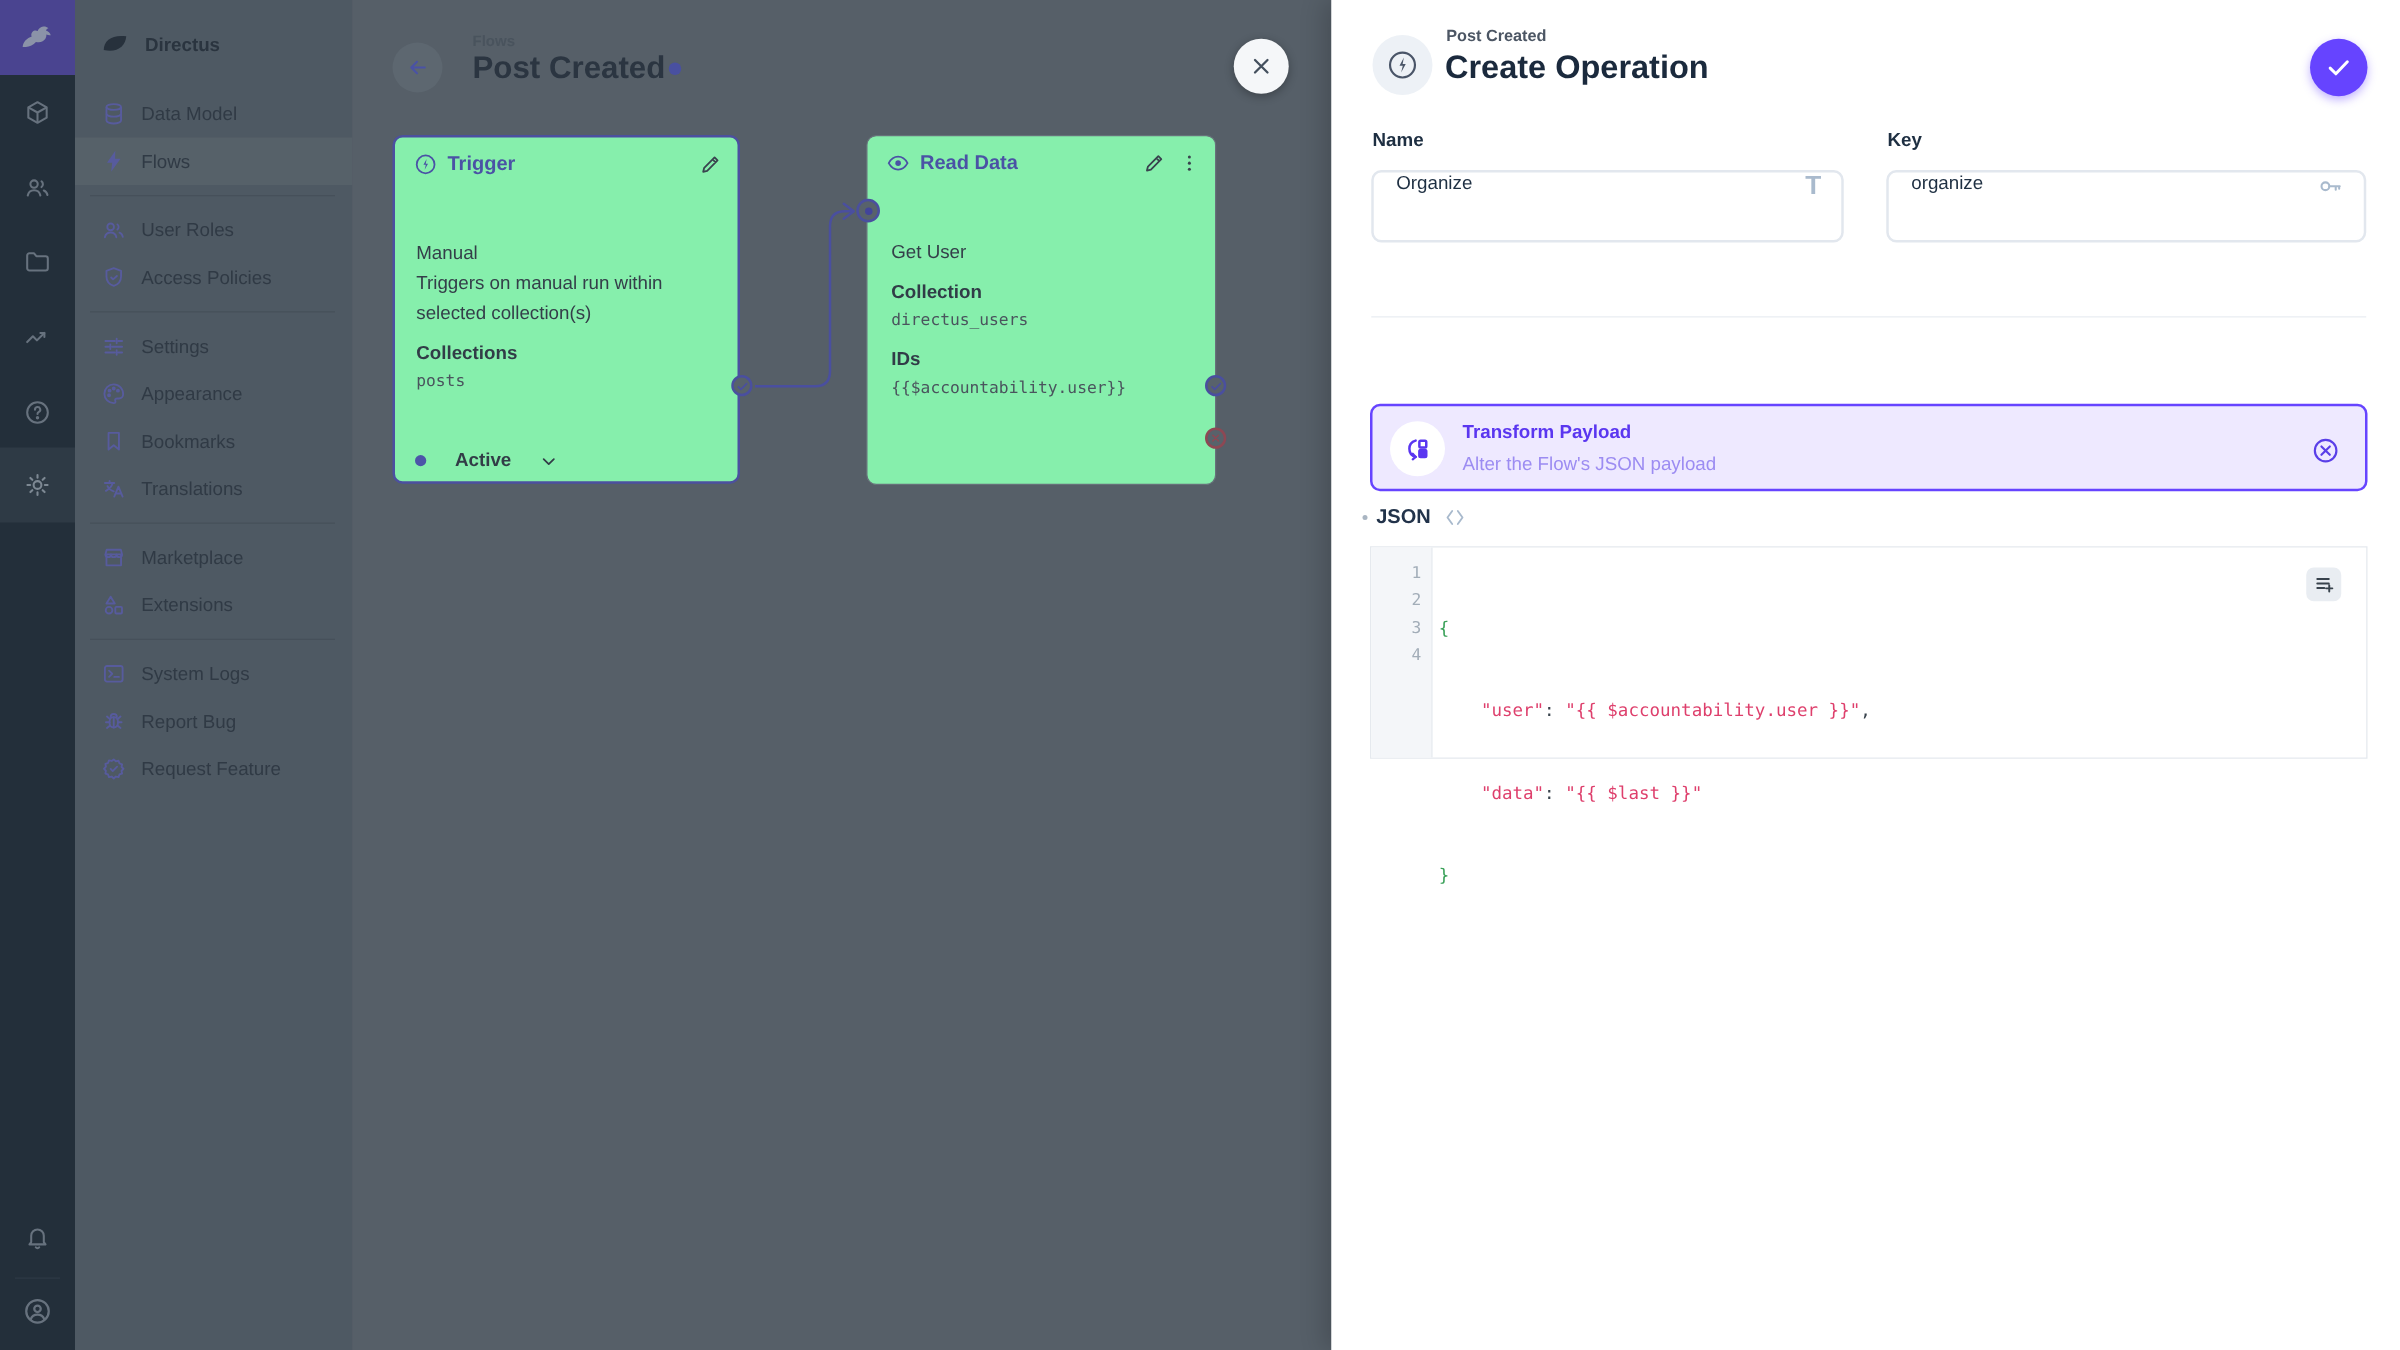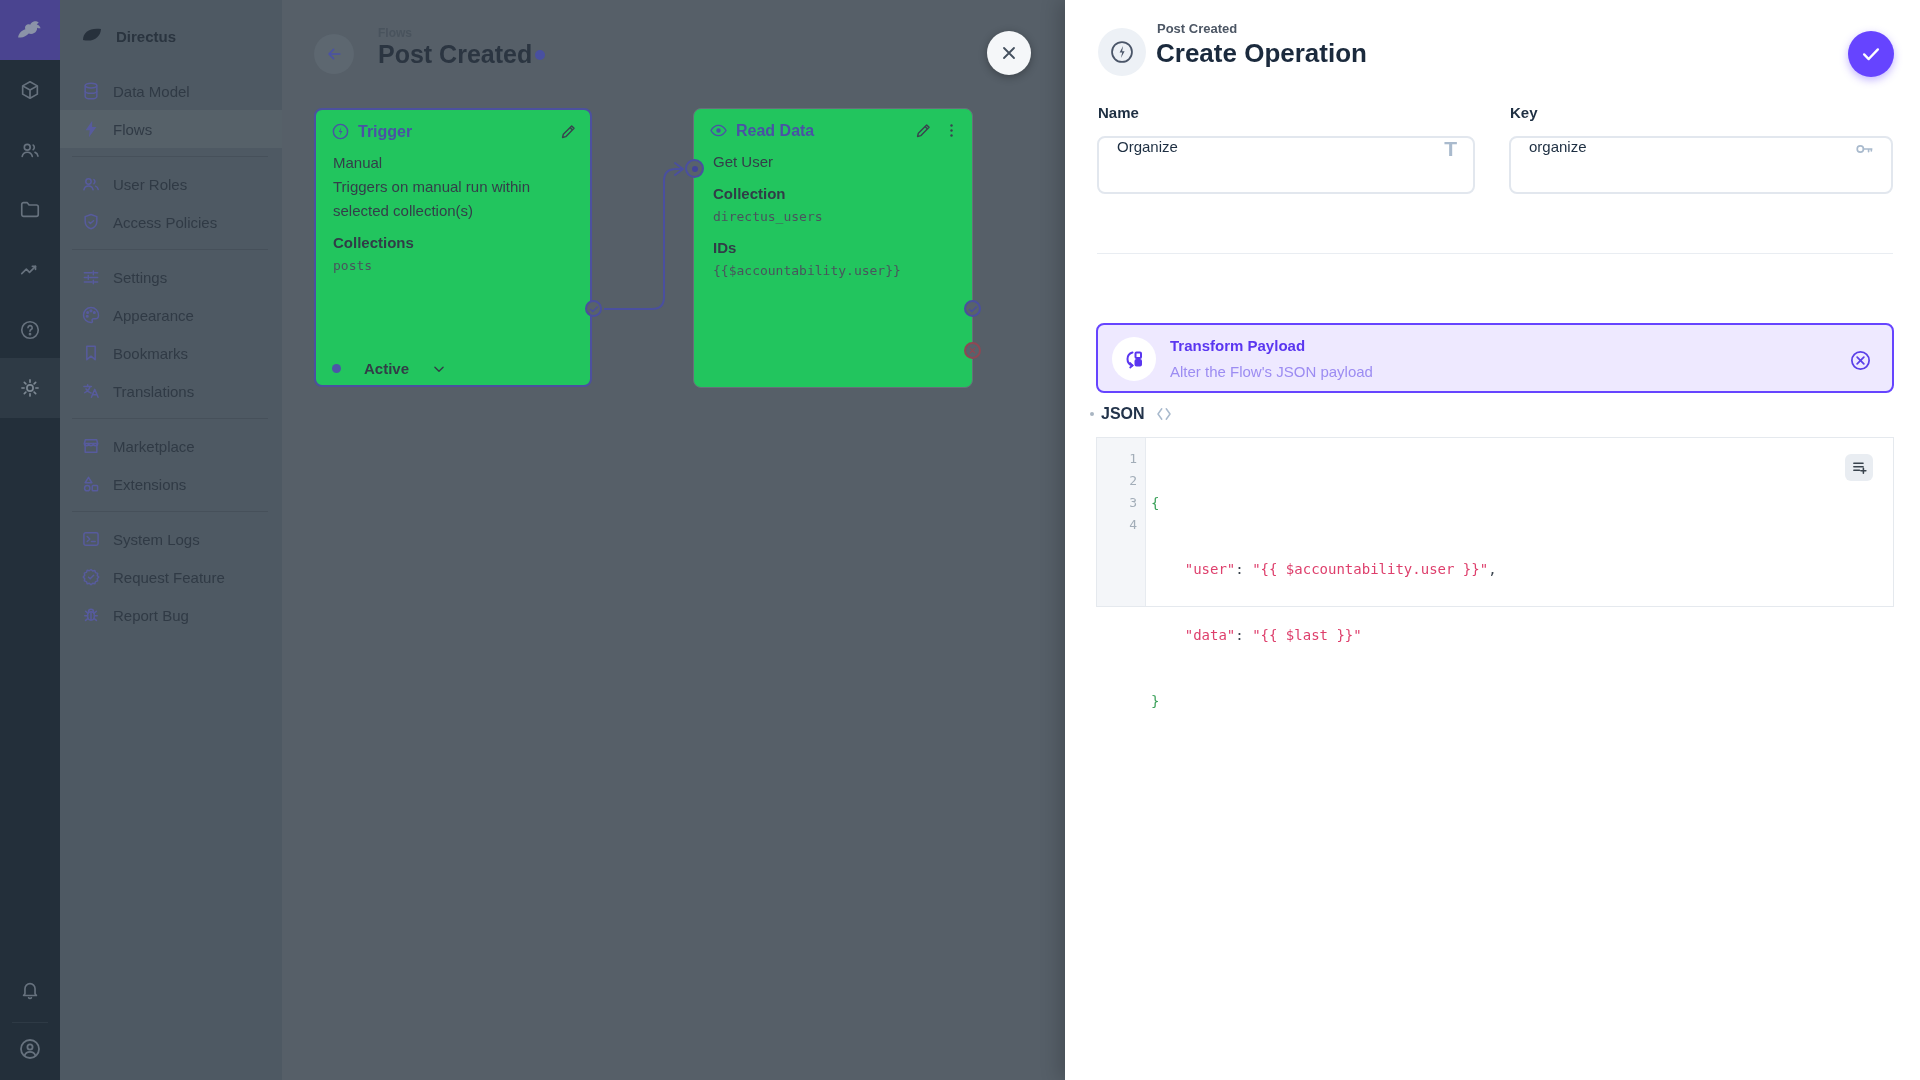--- a/index.html
+++ b/index.html
@@ -24,27 +24,27 @@
   .nav-item.active { background:#566169; }
   .nav-divider { height:1px; background:#46505a; margin:8px 14px 8px 12px; }
 
   
   .canvas { position:absolute; left:282px; top:0; width:783px; height:1080px; background:#565f68; }
   .back-btn { position:absolute; left:32px; top:34px; width:40px; height:40px; border-radius:50%; background:#5d6770; color:#4a52a5; display:flex; align-items:center; justify-content:center; }
   .crumb { position:absolute; left:96px; top:26px; font-size:12px; font-weight:600; color:#49535d; }
   .flow-title { position:absolute; left:96px; top:40px; font-size:25px; font-weight:700; color:#2b3541; }
   .flow-title-dot { position:absolute; left:253px; top:50px; width:10px; height:10px; border-radius:50%; background:#4950a0; }
 
-  .panel { position:absolute; border-radius:8px; background:#22c55e; }
+  .panel { position:absolute; border-radius:8px; background:#86efac; }
   .panel.trigger { left:32px; top:108px; width:278px; height:279px; border:2px solid #4c509f; }
   .panel.readdata { left:411px; top:108px; width:280px; height:280px; border:1px solid #67717a; }
   .panel-head { display:flex; align-items:center; gap:8px; padding:12px 14px 4px 15px; color:#4a52a5; }
   .panel-head .pt { font-size:16px; font-weight:700; }
   .panel-tools { position:absolute; top:12px; right:12px; display:flex; align-items:center; gap:10px; color:#39434e; }
-  .panel-body { padding:6px 16px 0 17px; color:#343e49; font-size:15px; line-height:24px; }
+  .panel-body { padding:6px 16px 0 17px; color:#343e49; font-size:15px; line-height:24px;margin-top:40px; }
   .pb-label { font-weight:600; color:#313c47; margin-top:8px; }
   .pb-mono { font-family:"DejaVu Sans Mono",monospace; font-size:13px; color:#4a545d; line-height:22px; }
   .status-chip { position:absolute; left:16px; bottom:8px; display:flex; align-items:center; gap:23px; color:#323d47; font-size:15px; font-weight:600; }
   .status-dot { width:9px; height:9px; border-radius:50%; background:#4c55a8; }
 
   .node-circle { position:absolute; width:17px; height:17px; border-radius:50%; background:#58626b; border:2px solid #4a4f9f; color:#4a4f9f; display:flex; align-items:center; justify-content:center; }
   .node-circle.fail { border-color:#8d4854; color:#8d4854; }
   .input-dot { position:absolute; width:19px; height:19px; border-radius:50%; background:#58626b; border:2px solid #4a4f9f; display:flex; align-items:center; justify-content:center; }
   .input-dot i { width:6px; height:6px; border-radius:50%; background:#42449a; }
 
@@ -243,33 +243,33 @@
     <div class="nav-divider"></div>
 
     <div class="nav-item">
       <svg class="ni" viewBox="0 0 24 24" fill="none" stroke="currentColor" stroke-width="1.8" stroke-linecap="round" stroke-linejoin="round">
         <rect x="3.5" y="4.5" width="17" height="15" rx="2"></rect>
           <path d="M7.5 9 l3 3 -3 3 M12.5 15 h4.5"></path>
       </svg>
       <span>System Logs</span>
     </div>
     <div class="nav-item">
-      <svg class="ni" viewBox="0 0 24 24" fill="none" stroke="currentColor" stroke-width="1.8" stroke-linecap="round" stroke-linejoin="round">
-        <path d="M12 3 l2 1.8 2.6-.5 .9 2.5 2.5.9 -.5 2.6 L21.3 12 l-1.8 2 .5 2.6 -2.5.9 -.9 2.5 -2.6-.5 L12 21.3 l-2-1.8 -2.6.5 -.9-2.5 -2.5-.9 .5-2.6 L2.7 12 l1.8-2 -.5-2.6 2.5-.9 .9-2.5 2.6.5 Z"></path>
-        <path d="M9 12.2 l2 2 L15.2 10"></path>
-      </svg>
-      <span>Request Feature</span>
-    </div>
-    <div class="nav-item">
       <svg class="ni" viewBox="0 0 24 24" fill="none" stroke="currentColor" stroke-width="1.8" stroke-linecap="round">
         <path d="M9 8 a3 3 0 0 1 6 0"></path>
           <rect x="8" y="8" width="8" height="10" rx="4"></rect>
           <path d="M12 8 v10 M4.5 13 H8 M16 13 h3.5 M5.5 7.5 L8.5 10 M18.5 7.5 L15.5 10 M5.5 18.5 L8.5 16 M18.5 18.5 L15.5 16"></path>
       </svg>
       <span>Report Bug</span>
+    </div>
+    <div class="nav-item">
+      <svg class="ni" viewBox="0 0 24 24" fill="none" stroke="currentColor" stroke-width="1.8" stroke-linecap="round" stroke-linejoin="round">
+        <path d="M12 3 l2 1.8 2.6-.5 .9 2.5 2.5.9 -.5 2.6 L21.3 12 l-1.8 2 .5 2.6 -2.5.9 -.9 2.5 -2.6-.5 L12 21.3 l-2-1.8 -2.6.5 -.9-2.5 -2.5-.9 .5-2.6 L2.7 12 l1.8-2 -.5-2.6 2.5-.9 .9-2.5 2.6.5 Z"></path>
+        <path d="M9 12.2 l2 2 L15.2 10"></path>
+      </svg>
+      <span>Request Feature</span>
     </div>
   </div>
 </div>
 
 <div class="canvas">
   <div class="back-btn">
     <svg width="20" height="20" viewBox="0 0 24 24" fill="none" stroke="currentColor" stroke-width="2" stroke-linecap="round" stroke-linejoin="round">
       <path d="M19 12 H6 M11.5 6.5 L6 12 l5.5 5.5"></path>
     </svg>
   </div>

